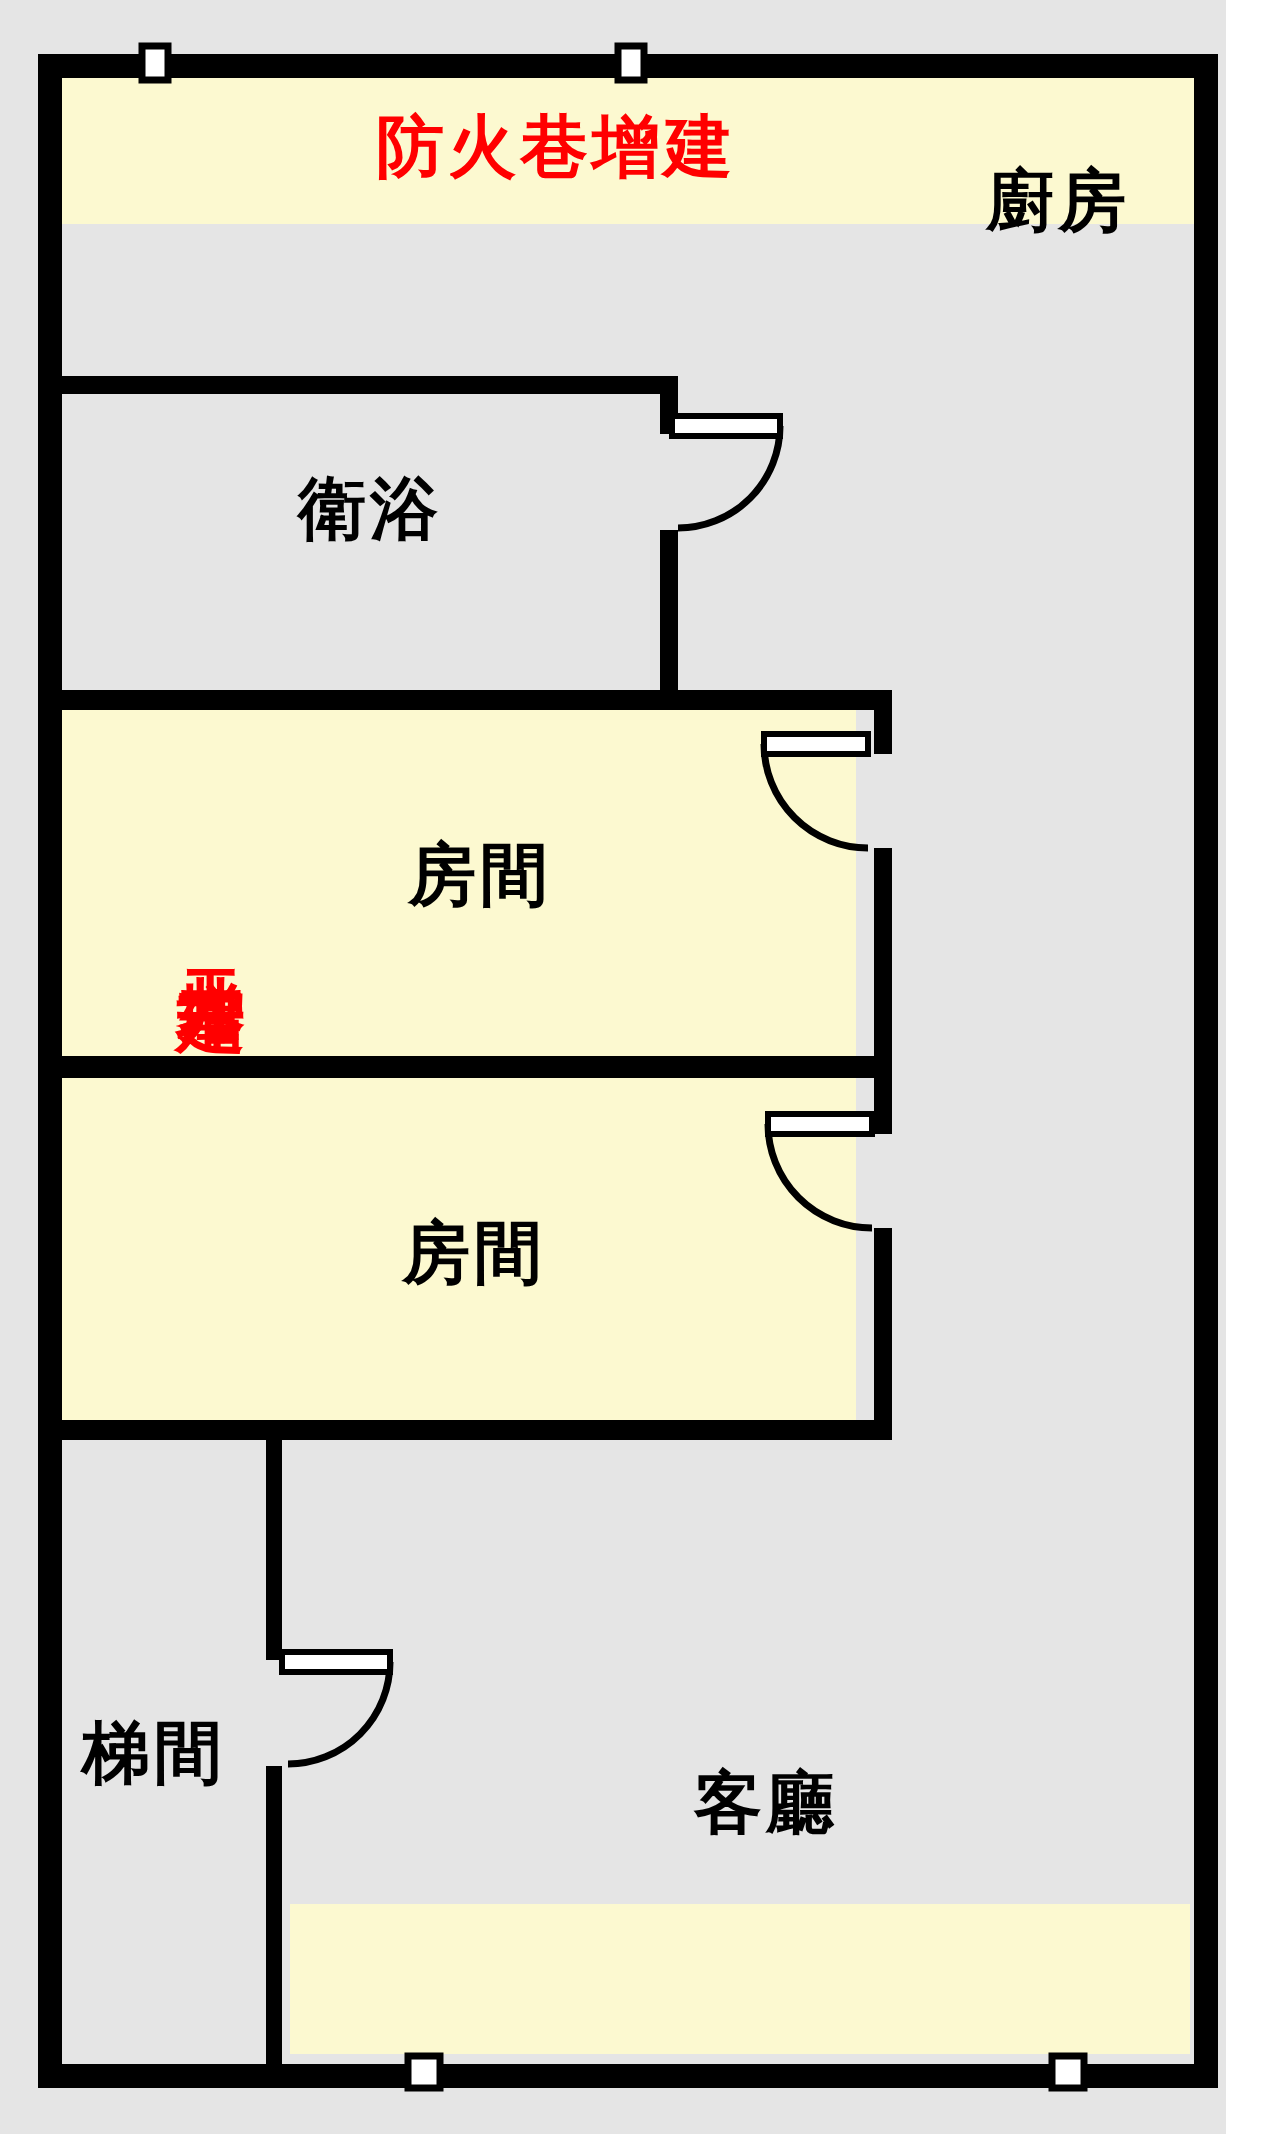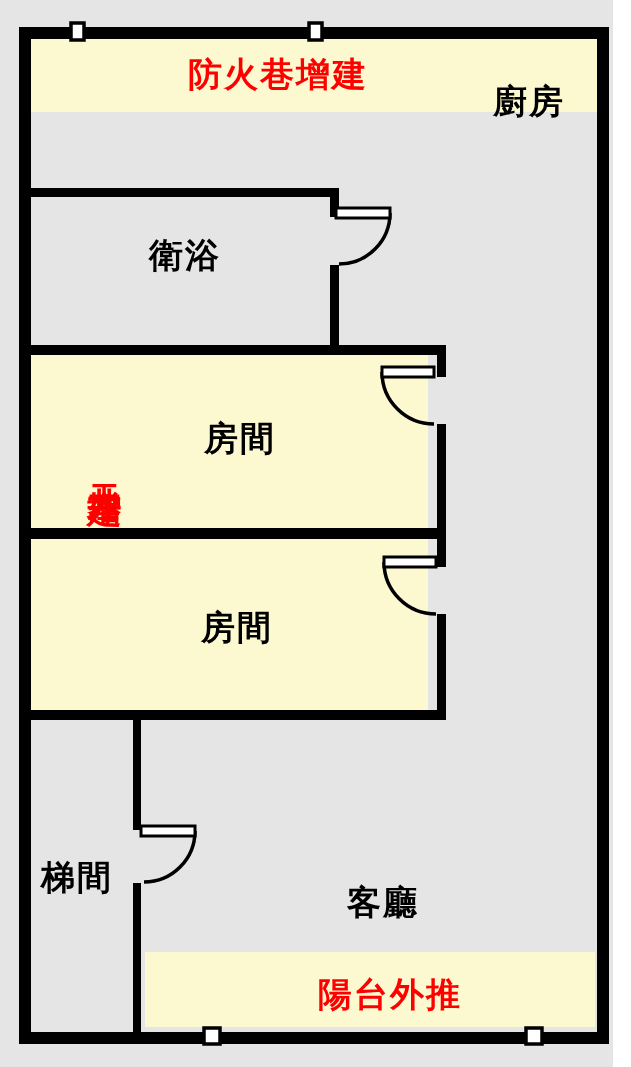--- a/index.html
+++ b/index.html
@@ -105,21 +105,20 @@
       <rect class="window" x="309" y="23" width="13" height="17"></rect>
       <rect class="window" x="204" y="1028" width="16" height="16"></rect>
       <rect class="window" x="526" y="1028" width="16" height="16"></rect>
     </g>
   </svg>
 
   <div class="lbl red" style="left:278px; top:74px;">防火巷增建</div>
 
   <div class="lbl red vert" style="left:89px; top:457px; width:34px; height:150px;">天井增建</div>
 
-  <div class="lbl red" style="left:390px; top:994px;">陽台外推</div>
 
   <div class="lbl" style="left:529px; top:101px;text-align:right;">廚房</div>
 
   <div class="lbl" style="left:185px; top:255px;">衛浴</div>
 
   <div class="lbl" style="left:240px; top:438px;">房間</div>
 
   <div class="lbl" style="left:237px; top:627px;">房間</div>
 
   <div class="lbl" style="left:77px; top:877px;">梯間</div>

